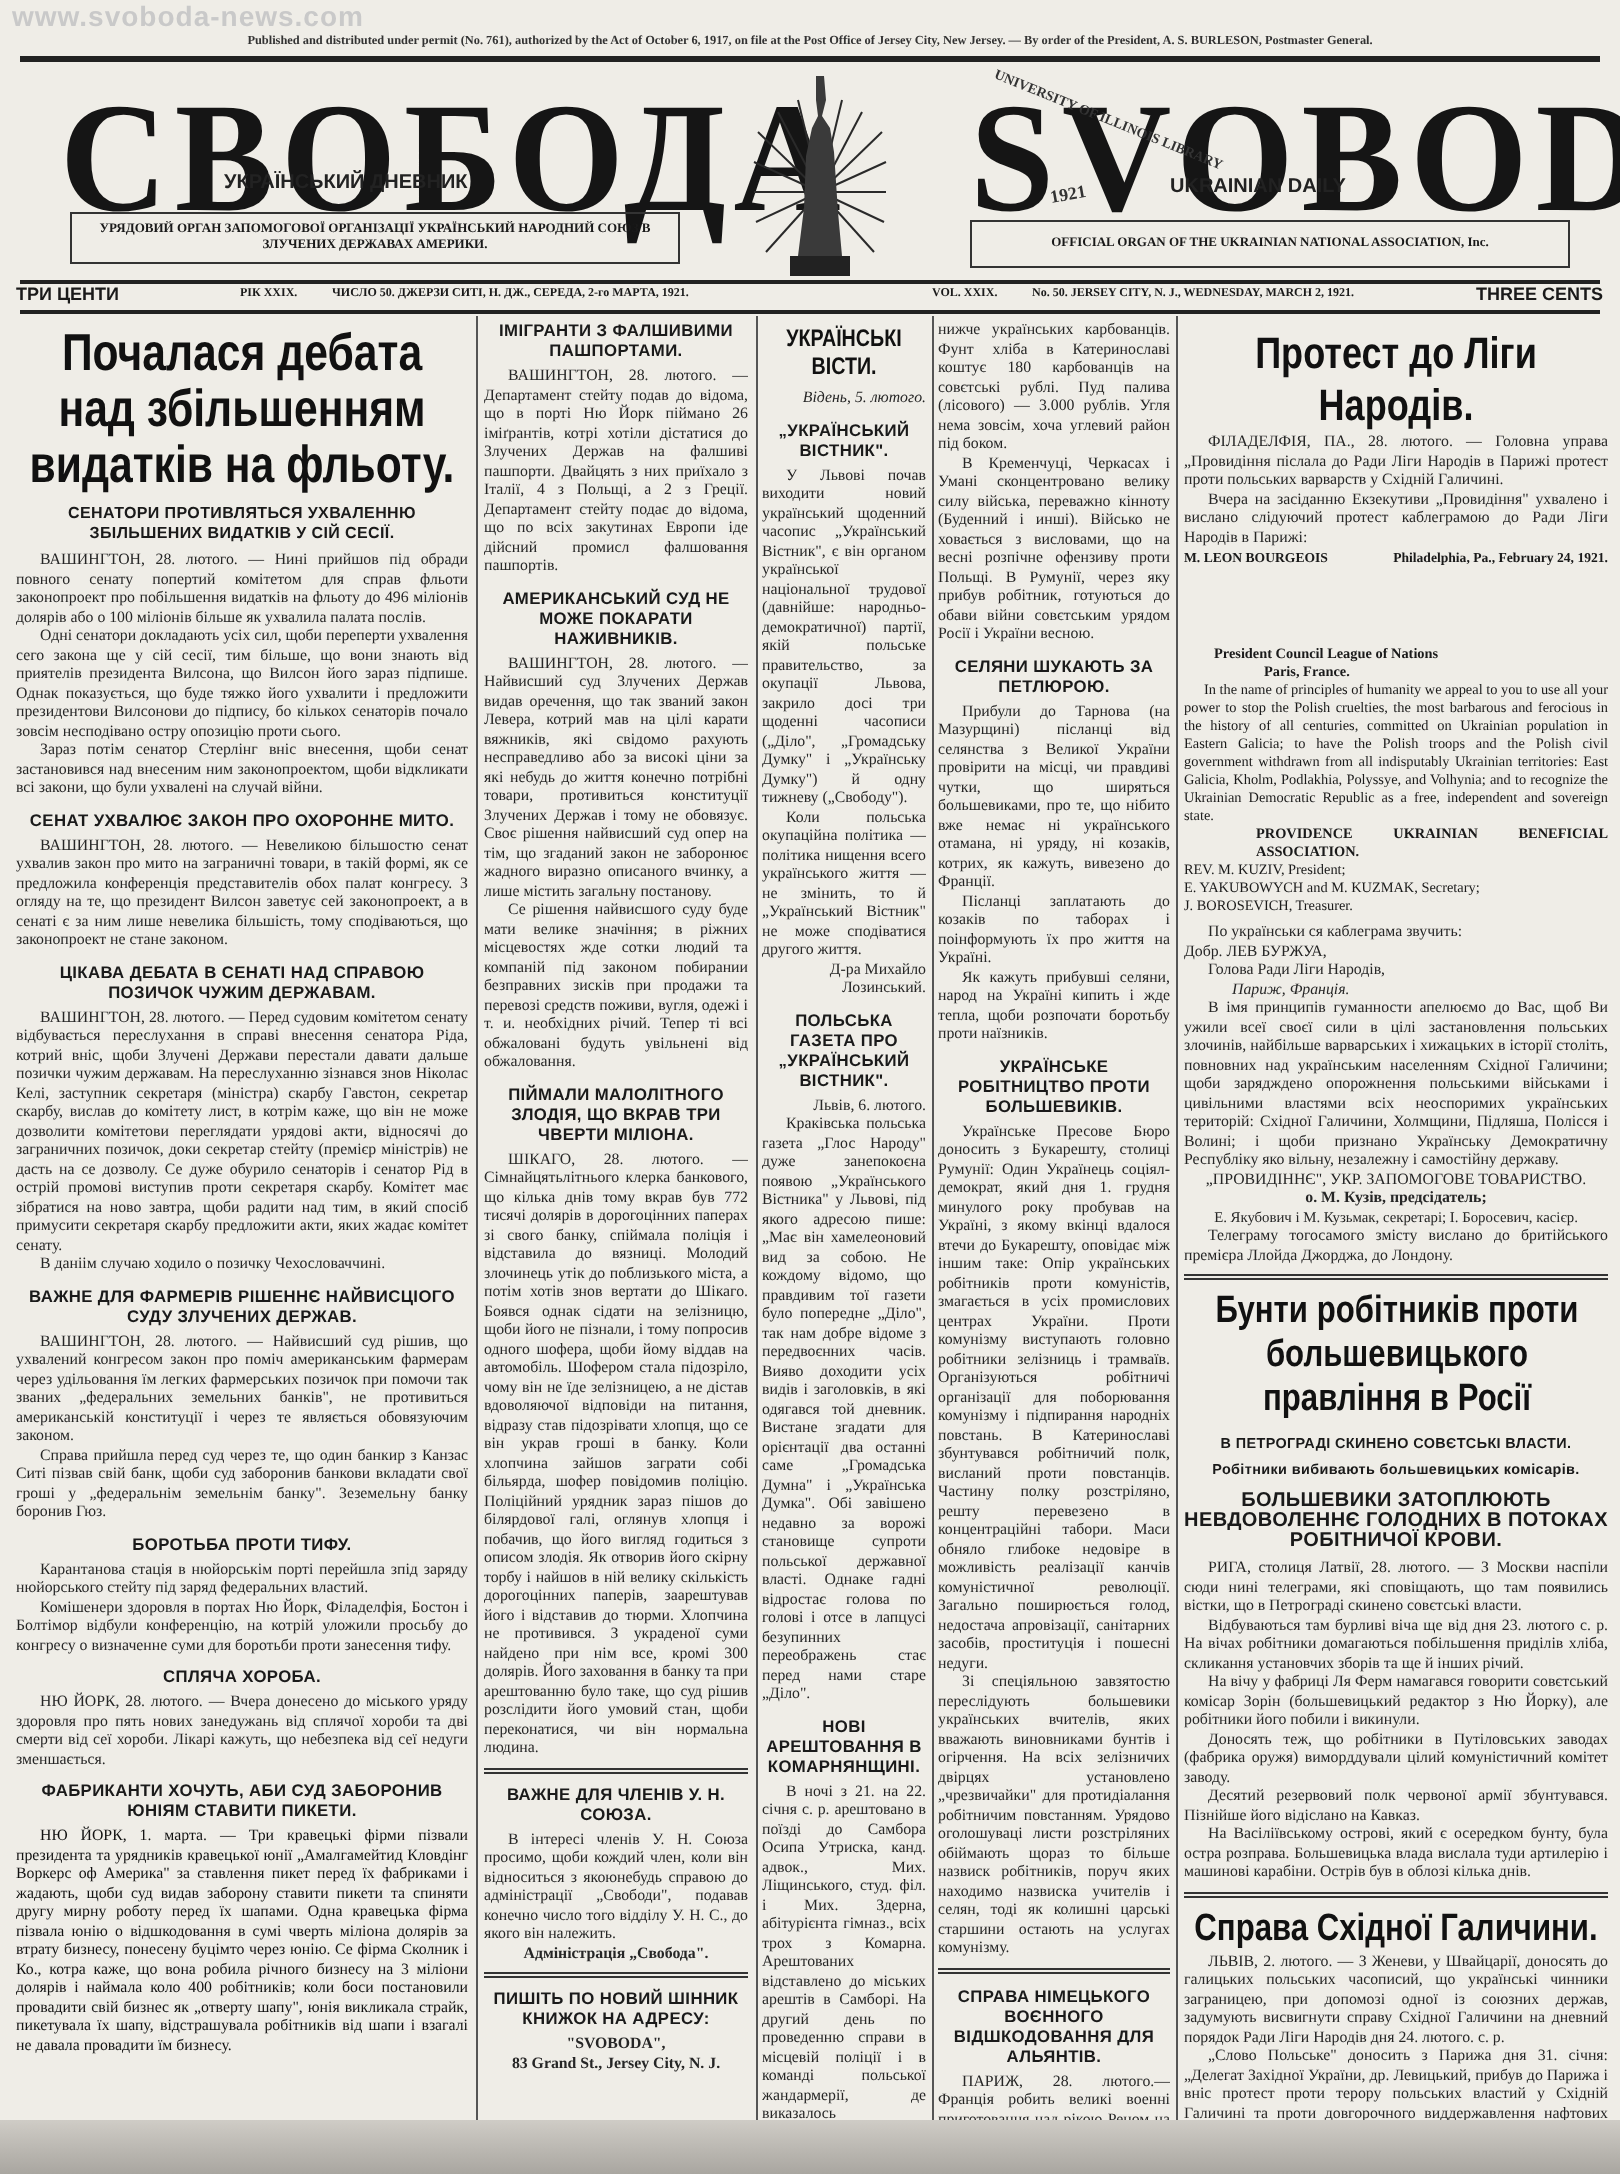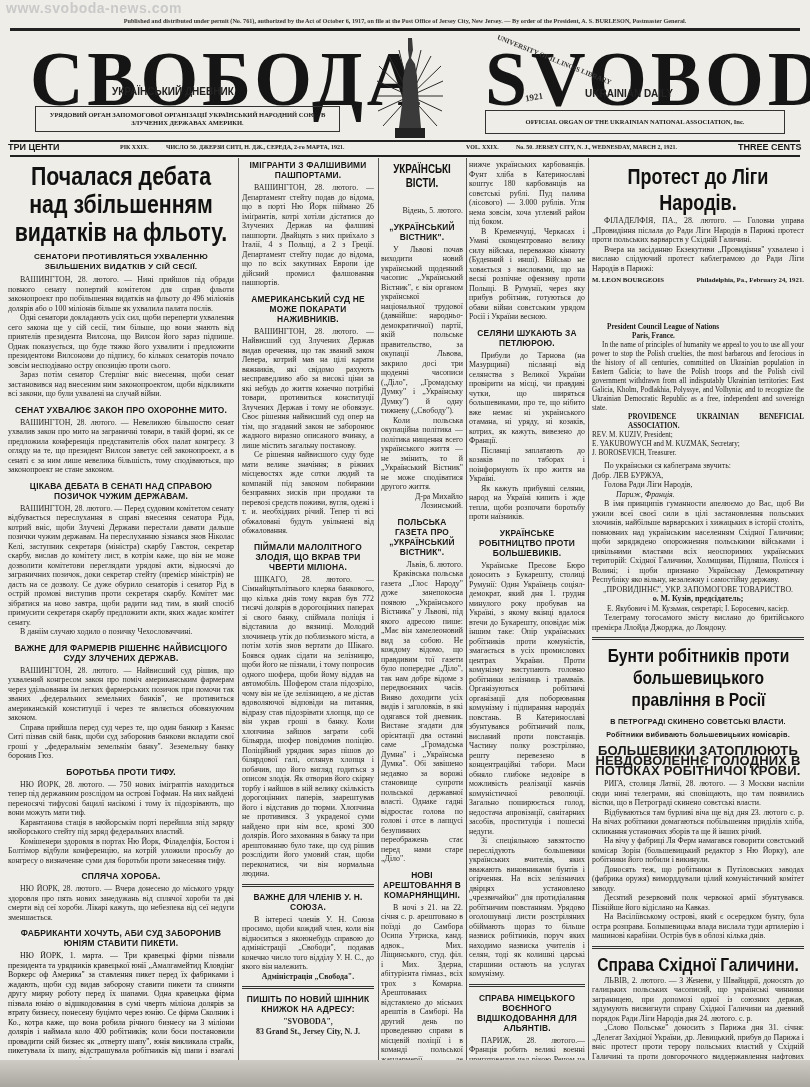--- a/index.html
+++ b/index.html
@@ -103,21 +103,20 @@
     </div>
     <div class="subhead">СЕНАТ УХВАЛЮЄ ЗАКОН ПРО ОХОРОННЕ МИТО.</div>
     <p class="p">ВАШИНГТОН, 28. лютого. — Невеликою більшостю сенат ухвалив закон про мито на заграничні товари, в такій формі, як се предложила конференція представителів обох палат конгресу. З огляду на те, що президент Вилсон заветує сей законопроект, а в сенаті є за ним лише невелика більшість, тому сподіваються, що законопроект не стане законом.</p>
     <div class="subhead">ЦІКАВА ДЕБАТА В СЕНАТІ НАД СПРАВОЮ ПОЗИЧОК ЧУЖИМ ДЕРЖАВАМ.</div>
     <p class="p">ВАШИНГТОН, 28. лютого. — Перед судовим комітетом сенату відбувається переслухання в справі внесення сенатора Ріда, котрий вніс, щоби Злучені Держави перестали давати дальше позички чужим державам. На переслуханню зізнався знов Ніколас Келі, заступник секретаря (міністра) скарбу Гавстон, секретар скарбу, вислав до комітету лист, в котрім каже, що він не може дозволити комітетови переглядати урядові акти, відносячі до заграничних позичок, доки секретар стейту (премієр міністрів) не дасть на се дозволу. Се дуже обурило сенаторів і сенатор Рід в острій промові виступив проти секретаря скарбу. Комітет має зібратися на ново завтра, щоби радити над тим, в який спосіб примусити секретаря скарбу предложити акти, яких жадає комітет сенату.</p>
     <p class="p">В даніім случаю ходило о позичку Чехословаччині.</p>
     <div class="subhead">ВАЖНЕ ДЛЯ ФАРМЕРІВ РІШЕННЄ НАЙВИСЦІОГО СУДУ ЗЛУЧЕНИХ ДЕРЖАВ.</div>
     <p class="p">ВАШИНГТОН, 28. лютого. — Найвисший суд рішив, що ухвалений конгресом закон про поміч американським фармерам через удільовання їм легких фармерських позичок при помочи так званих „федеральних земельних банків", не противиться американській конституції і через те являється обовязуючим законом.</p>
     <p class="p">Справа прийшла перед суд через те, що один банкир з Канзас Ситі пізвав свій банк, щоби суд заборонив банкови вкладати свої гроші у „федеральнім земельнім банку". Зеземельну банку боронив Гюз.</p>
     <div class="subhead">БОРОТЬБА ПРОТИ ТИФУ.</div>
-    <p class="p">НЮ ЙОРК, 28. лютого. — 750 нових іміграптів находиться тепер під державним розслідом на острові Гофман. На них найдені переносячі тифусові бацилї насікомі і тому їх підозрівають, що вони можуть мати тиф.</p>
     <p class="p">Карантанова стація в нюйорськім порті перейшла зпід заряду нюйорського стейту під заряд федеральних властий.</p>
     <p class="p">Комішенери здоровля в портах Ню Йорк, Філаделфія, Бостон і Болтімор відбули конференцію, на котрій уложили просьбу до конгресу о визначенне суми для боротьби проти занесення тифу.</p>
     <div class="subhead">СПЛЯЧА ХОРОБА.</div>
     <p class="p">НЮ ЙОРК, 28. лютого. — Вчера донесено до міського уряду здоровля про пять нових занедужань від сплячої хороби та дві смерти від сеї хороби. Лікарі кажуть, що небезпека від сеї недуги зменшається.</p>
     <div class="subhead">ФАБРИКАНТИ ХОЧУТЬ, АБИ СУД ЗАБОРОНИВ ЮНІЯМ СТАВИТИ ПИКЕТИ.</div>
     <p class="p dark" style="font-weight:normal;">НЮ ЙОРК, 1. марта. — Три кравецькі фірми пізвали президента та урядників кравецької юнії „Амалгамейтид Кловдінг Воркерс оф Америка" за ставлення пикет перед їх фабриками і жадають, щоби суд видав заборону ставити пикети та спиняти другу мирну роботу перед їх шапами. Одна кравецька фірма пізвала юнію о відшкодовання в сумі чверть міліона долярів за втрату бизнесу, понесену буцімто через юнію. Се фірма Сколник і Ко., котра каже, що вона робила річного бизнесу на 3 міліони долярів і наймала коло 400 робітників; коли боси постановили провадити свій бизнес як „отверту шапу", юнія викликала страйк, пикетувала їх шапу, відстрашувала робітників від шапи і взагалі не давала провадити їм бизнесу.</p>
 
   </div>
 
   <div class="col" style="left:242px; width:132px; height:905px;">
@@ -137,21 +136,21 @@
     <div class="sep"></div>
     <div>
       <div class="subhead" style="margin-top:2px;">ПИШІТЬ ПО НОВИЙ ШІННИК КНИЖОК НА АДРЕСУ:</div>
       <p class="p c bold" style="text-indent:0;">"SVOBODA",</p>
       <p class="p c bold" style="text-indent:0;">83 Grand St.,    Jersey City, N. J.</p>
     </div>
   </div>
 
   <div class="col" style="left:381px; width:82px; height:905px;">
     <div class="headline" style="font-size:12px; line-height:14px; margin-top:4px;">УКРАЇНСЬКІ ВІСТИ.</div>
-    <p class="p r" style="text-indent:0; margin-top:16px;">Відень, 5. лютого.</p>
+    <p class="p r" style="text-indent:0; margin-top:4px;font-style:italic;">Відень, 5. лютого.</p>
     <div class="subhead">„УКРАЇНСЬКИЙ ВІСТНИК".</div>
     <p class="p">У Львові почав виходити новий український щоденний часопис „Український Вістник", є він органом української національної трудової (давнійше: народньо-демократичної) партії, якій польське правительство, за окупації Львова, закрило досі три щоденні часописи („Діло", „Громадську Думку" і „Українську Думку") й одну тижневу („Свободу").</p>
     <p class="p">Коли польська окупаційна політика — політика нищення всего українського життя — не змінить, то й „Український Вістник" не може сподіватися другого життя.</p>
     <p class="p r">Д-ра Михайло Лозинський.</p>
     <div class="subhead">ПОЛЬСЬКА ГАЗЕТА ПРО „УКРАЇНСЬКИЙ ВІСТНИК".</div>
     <p class="p r" style="text-indent:0;">Львів, 6. лютого.</p>
     <p class="p">Краківська польська газета „Глос Народу" дуже занепокоєна появою „Українського Вістника" у Львові, під якого адресою пише: „Має він хамелеоновий вид за собою. Не кождому відомо, що правдивим тої газети було попередне „Діло", так нам добре відоме з передвоєнних часів. Вияво доходити усіх видів і заголовків, в які одягався той дневник. Вистане згадати для орієнтації два останні саме „Громадська Думна" і „Українська Думка". Обі завішено недавно за ворожі становище супроти польської державної власті. Однаке гадні відростає голова по голові і отсе в лапцусі безупинних переображень стає перед нами старе „Діло".</p>
     <div class="subhead">НОВІ АРЕШТОВАННЯ В КОМАРНЯНЩИНІ.</div>
     <p class="p">В ночі з 21. на 22. січня с. р. арештовано в поїзді до Самбора Осипа Утриска, канд. адвок., Мих. Ліщинського, студ. філ. і Мих. Здерна, абітурієнта гімназ., всіх трох з Комарна. Арештованих відставлено до міських арештів в Самборі. На другий день по проведенню справи в місцевій поліції і в команді польської жандармерії, де виказалось безпідставність арештування, згаданих випущено на волю. Причиною арештування, як догадуються, є мабуть наказ стягнути всіх Петлюрівців, розсіяних по Галичині. Кілька днів пізнійше в ночі з 27. на 28. січня жандармерія зробила знову формальну облаву в Комарні й околиці, переважно на наших інтелігентів, чого висліддом були знову сильні арештовання. І так арештовано вдруге: Мих. Ліщинського, ст. філ., Олексу Качмарського, абітурієнта гімназ., І. М. Карлаша, всіх трох з Комарна і А. Колодрубця з Кліцка. Їх відставлено дня 29. січня до Бригідок, відки мають їх везти в табор у Пикуличах, коло Перемишля, де кто зна доки вичікувати-муть розслідження справи.</p>
 
@@ -194,21 +193,21 @@
     <p class="p" style="text-indent:24px;font-style:italic;">Париж, Франція.</p>
     <p class="p">В імя принципів гуманности апелюємо до Вас, щоб Ви ужили всеї своєї сили в цілі застановлення польських злочинів, найбільше варварських і хижацьких в історії століть, повновних над українським населенням Східної Галичини; щоби зарядждено опорожнення польськими військами і цивільними властями всіх неоспоримих українських територій: Східної Галичини, Холмщини, Підляша, Полісся і Волині; і щоби признано Українську Демократичну Республіку яко вільну, незалежну і самостійну державу.</p>
     <p class="p c" style="text-indent:0;">„ПРОВИДІННЄ", УКР. ЗАПОМОГОВЕ ТОВАРИСТВО.</p>
     <p class="p c bold" style="text-indent:0;">о. М. Кузів, предсідатель;</p>
     <p class="p c" style="text-indent:0; font-size:7.4px;">Е. Якубович і М. Кузьмак, секретарі; І. Боросевич, касієр.</p>
     <p class="p">Телеграму тогосамого змісту вислано до бритійського премієра Ллойда Джорджа, до Лондону.</p>
     <div class="sep"></div>
     <div class="headline" style="font-size:19px; line-height:22px; width:255px; margin-left:-21px;">Бунти робітників проти большевицького правління в Росії</div>
     <div class="subhead" style="font-size:7.2px;">В ПЕТРОГРАДІ СКИНЕНО СОВЄТСЬКІ ВЛАСТИ.</div>
     <div class="subhead" style="font-size:7.2px; margin:2px 0;">Робітники вибивають большевицьких комісарів.</div>
-    <div class="subhead" style="font-size:13px;">БОЛЬШЕВИКИ ЗАТОПЛЮЮТЬ НЕВДОВОЛЕННЄ ГОЛОДНИХ В ПОТОКАХ РОБІТНИЧОЇ КРОВИ.</div>
+    <div class="subhead" style="font-size:10px;">БОЛЬШЕВИКИ ЗАТОПЛЮЮТЬ НЕВДОВОЛЕННЄ ГОЛОДНИХ В ПОТОКАХ РОБІТНИЧОЇ КРОВИ.</div>
     <p class="p">РИГА, столиця Латвії, 28. лютого. — З Москви наспіли сюди нині телеграми, які сповіщають, що там появились вістки, що в Петрограді скинено совєтські власти.</p>
     <p class="p">Відбуваються там бурливі віча ще від дня 23. лютого с. р. На вічах робітники домагаються побільшення приділів хліба, скликання установчих зборів та ще й інших річий.</p>
     <p class="p">На вічу у фабриці Ля Ферм намагався говорити совєтський комісар Зорін (большевицький редактор з Ню Йорку), але робітники його побили і викинули.</p>
     <p class="p">Доносять теж, що робітники в Путіловських заводах (фабрика оружя) виморддували цілий комуністичний комітет заводу.</p>
     <p class="p">Десятий резервовий полк червоної армії збунтувався. Пізнійше його відіслано на Кавказ.</p>
     <p class="p">На Васіліївському острові, який є осередком бунту, була остра розправа. Большевицька влада вислала туди артилерію і машинові карабіни. Острів був в облозі кілька днів.</p>
     <div class="sep"></div>
     <div class="headline" style="font-size:19px; line-height:22px; width:250px; margin-left:-19px;">Справа Східної Галичини.</div>
     <p class="p">ЛЬВІВ, 2. лютого. — З Женеви, у Швайцарії, доносять до галицьких польських часописий, що українські чинники заграницею, при допомозі одної із союзних держав, задумують висвигнути справу Східної Галичини на дневний порядок Ради Ліги Народів дня 24. лютого. с. р.</p>
     <p class="p">„Слово Польське" доносить з Парижа дня 31. січня: „Делегат Західної України, др. Левицький, прибув до Парижа і вніс протест проти терору польських властий у Східній Галичині та проти довгорочного виддержавлення нафтових терепів чужим капіталістам".</p>

